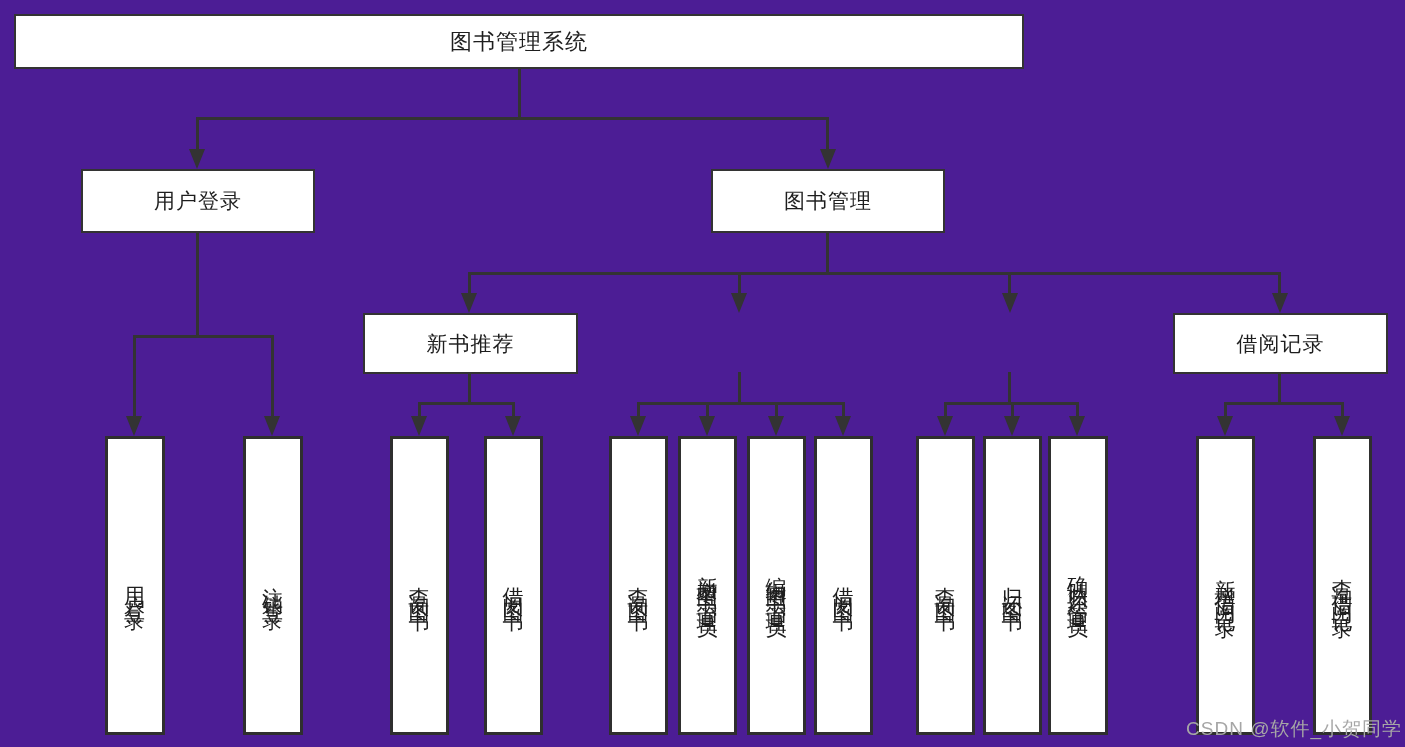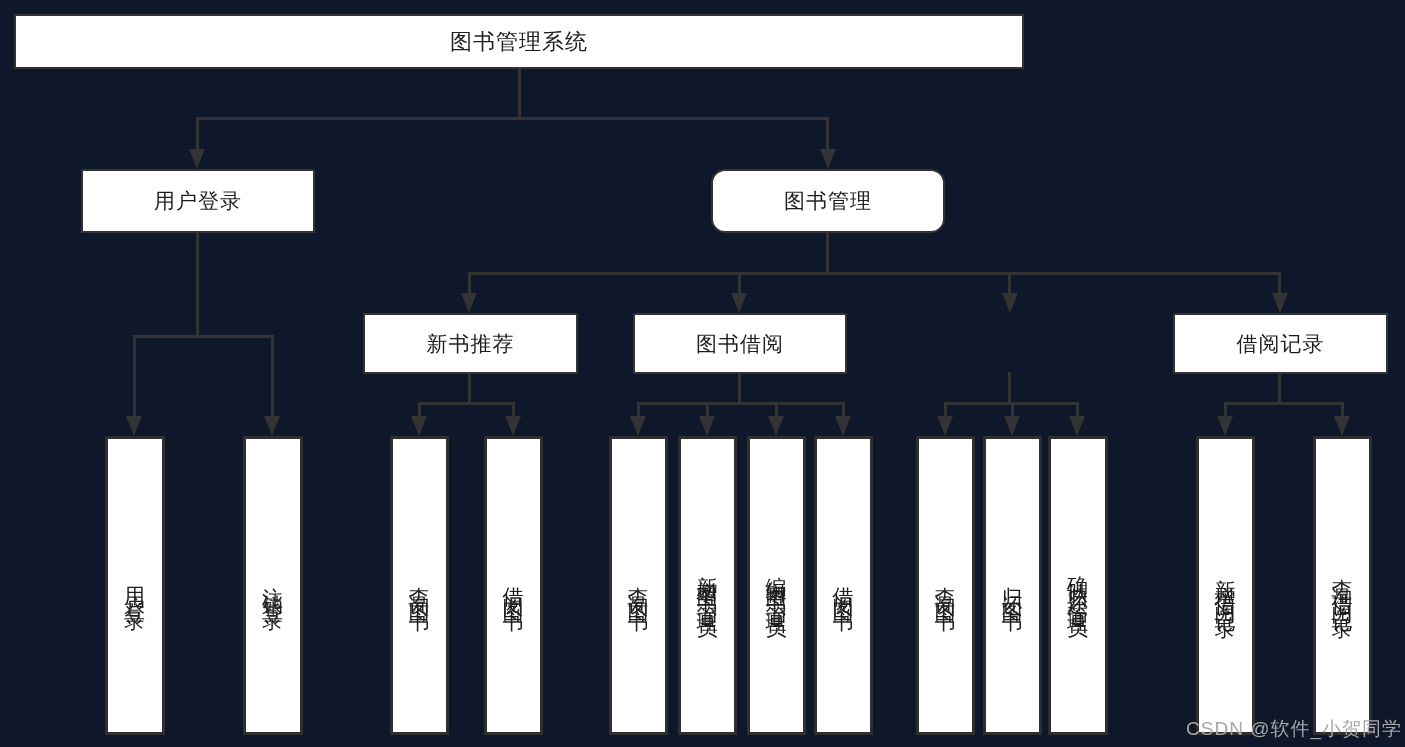--- a/index.html
+++ b/index.html
@@ -1,17 +1,17 @@
 <!DOCTYPE html>
 <html><head>
 <meta charset="utf-8">
 <style>
   html,body{margin:0;padding:0;background:#ffffff;}
   #canvas{
-    position:relative;width:1405px;height:747px;background:#0f172a;overflow:hidden;
+    position:relative;width:1405px;height:747px;background:#4c1d95;overflow:hidden;
     font-family:"Liberation Sans","DejaVu Sans",sans-serif;color:#1e1e1e;
   }
   .node{
     position:absolute;box-sizing:border-box;background:#ffffff;
     border:2px solid #333333;display:flex;align-items:center;justify-content:center;
     font-size:21px;color:#1e1e1e;letter-spacing:1px;white-space:nowrap;
   }
   .leaf{
     position:absolute;box-sizing:border-box;background:#ffffff;
     border:3px solid #2f2f2f;display:flex;align-items:center;justify-content:center;
@@ -33,24 +33,23 @@
   }
 </style>
 </head>
 <body>
 
 <div id="canvas">
 
   <div class="node" style="left:14px;top:14px;width:1010px;height:55px;font-size:22px;">图书管理系统</div>
 
   <div class="node" style="left:81px;top:169px;width:234px;height:64px;">用户登录</div>
-  <div class="node" style="left:711px;top:169px;width:234px;height:64px;border-radius:14px;">图书管理</div>
+  <div class="node" style="left:711px;top:169px;width:234px;height:64px;">图书管理</div>
 
   <div class="node" style="left:363px;top:313px;width:215px;height:61px;">新书推荐</div>
-  <div class="node" style="left:633px;top:313px;width:214px;height:61px;">图书借阅</div>
   <div class="node" style="left:1173px;top:313px;width:215px;height:61px;">借阅记录</div>
 
   <div class="leaf" style="left:105px;top:436px;width:60px;height:299px;">
     <span class="vtext">用户登录</span>
     </div>
   <div class="leaf" style="left:243px;top:436px;width:60px;height:299px;">
     <span class="vtext">注销登录</span>
     </div>
   <div class="leaf" style="left:390px;top:436px;width:59px;height:299px;">
     <span class="vtext">查询图书</span>

